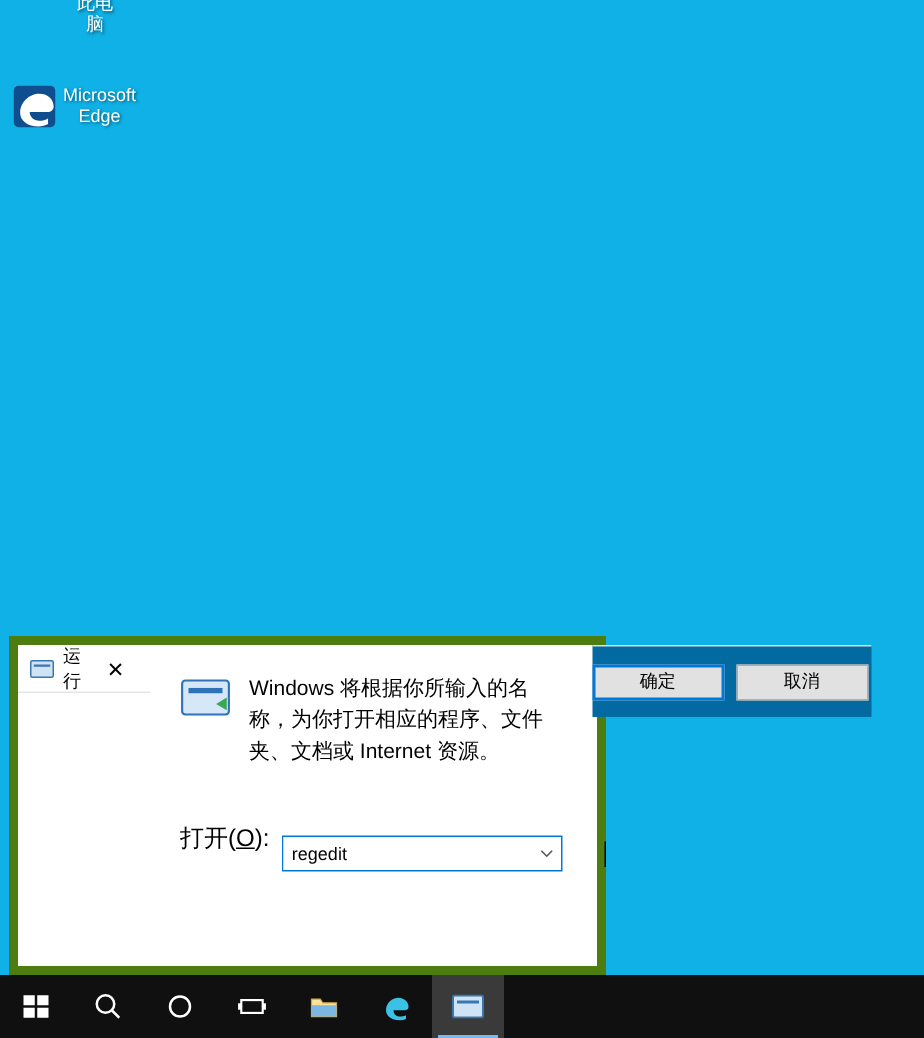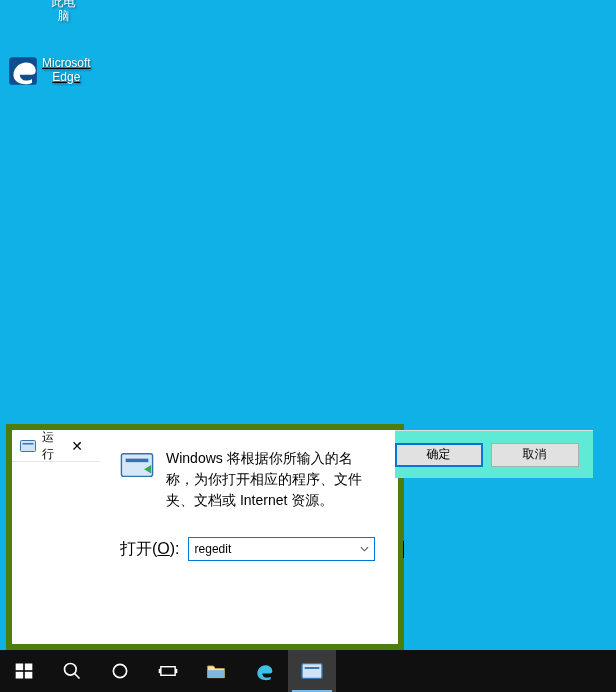--- a/index.html
+++ b/index.html
@@ -25,21 +25,21 @@
   }
   .desktop-icon .label {
     color: #fff;
     font-size: 12px;
     text-align: center;
     text-shadow: 1px 1px 2px rgba(0,0,0,.5);
     line-height: 1.15;
   }
   .this-pc { top: 4px; left: 6px; }
   .this-pc .label { margin-top: -30px; }
-  .edge-icon { top: 50px; left: 6px; text-decoration: underline; }
+  .edge-icon { top: 50px; left: 6px; }
   .edge-svg { width: 34px; height: 34px; }
 
   
   .run-dialog {
     position: absolute;
     left: 6px;
     bottom: 42px;
     width: 398px;
     height: 226px;
     background: #fff;
@@ -71,45 +71,45 @@
   }
   .desc-row { display:flex; gap:12px; }
   .desc-row .run-icon { width:34px; height:34px; flex:none; display:flex; align-items:center; justify-content:center;}
   .desc-row .desc-text { font-size: 14px; color:#000; line-height:1.5; }
 
   .open-row { display:flex; align-items:center; margin-top: 26px; gap:8px; }
   .open-row label { font-size:16px; white-space:nowrap; }
   .open-row label u { text-decoration: underline; }
   .combo {
     flex:1; position:relative; display:flex; align-items:stretch;
-    border: 1px solid #0078d7; height:24px;
+    border: 1px solid #0078d7; height:24px;margin-top:20px;
   }
   .combo input {
     flex:1; border:none; outline:none; font-size:12px; padding:0 6px;
     font-family: inherit;
   }
   .combo .dropdown {
     width:18px; display:flex; align-items:center; justify-content:center;
     color:#555; font-size:10px; border-left:0;
   }
   .text-cursor {
     position:absolute; left:211px; top:3px; width:7px; height:17px;
     pointer-events:none;
   }
   .text-cursor::before, .text-cursor::after {
     content:""; position:absolute; left:3px; background:#000; width:1px;
   }
   .text-cursor::before { top:0; height:17px; }
 
   .button-strip {
     height: 48px;
-    background: #5eead4;
+    background: #0369a1;
     border-top: 1px solid #dfdfdf;
     display:flex; align-items:center; justify-content:flex-end;
-    gap: 8px; padding-right: 14px;
+    gap: 8px; padding-right: 2px;
   }
   .win-btn {
     min-width: 88px; height:24px;
     background:#e1e1e1; border:1px solid #adadad;
     font-size:12px; font-family:inherit;
     display:flex; align-items:center; justify-content:center;
     padding: 0 10px;
   }
   .win-btn.default { border:2px solid #0078d7; }
 

